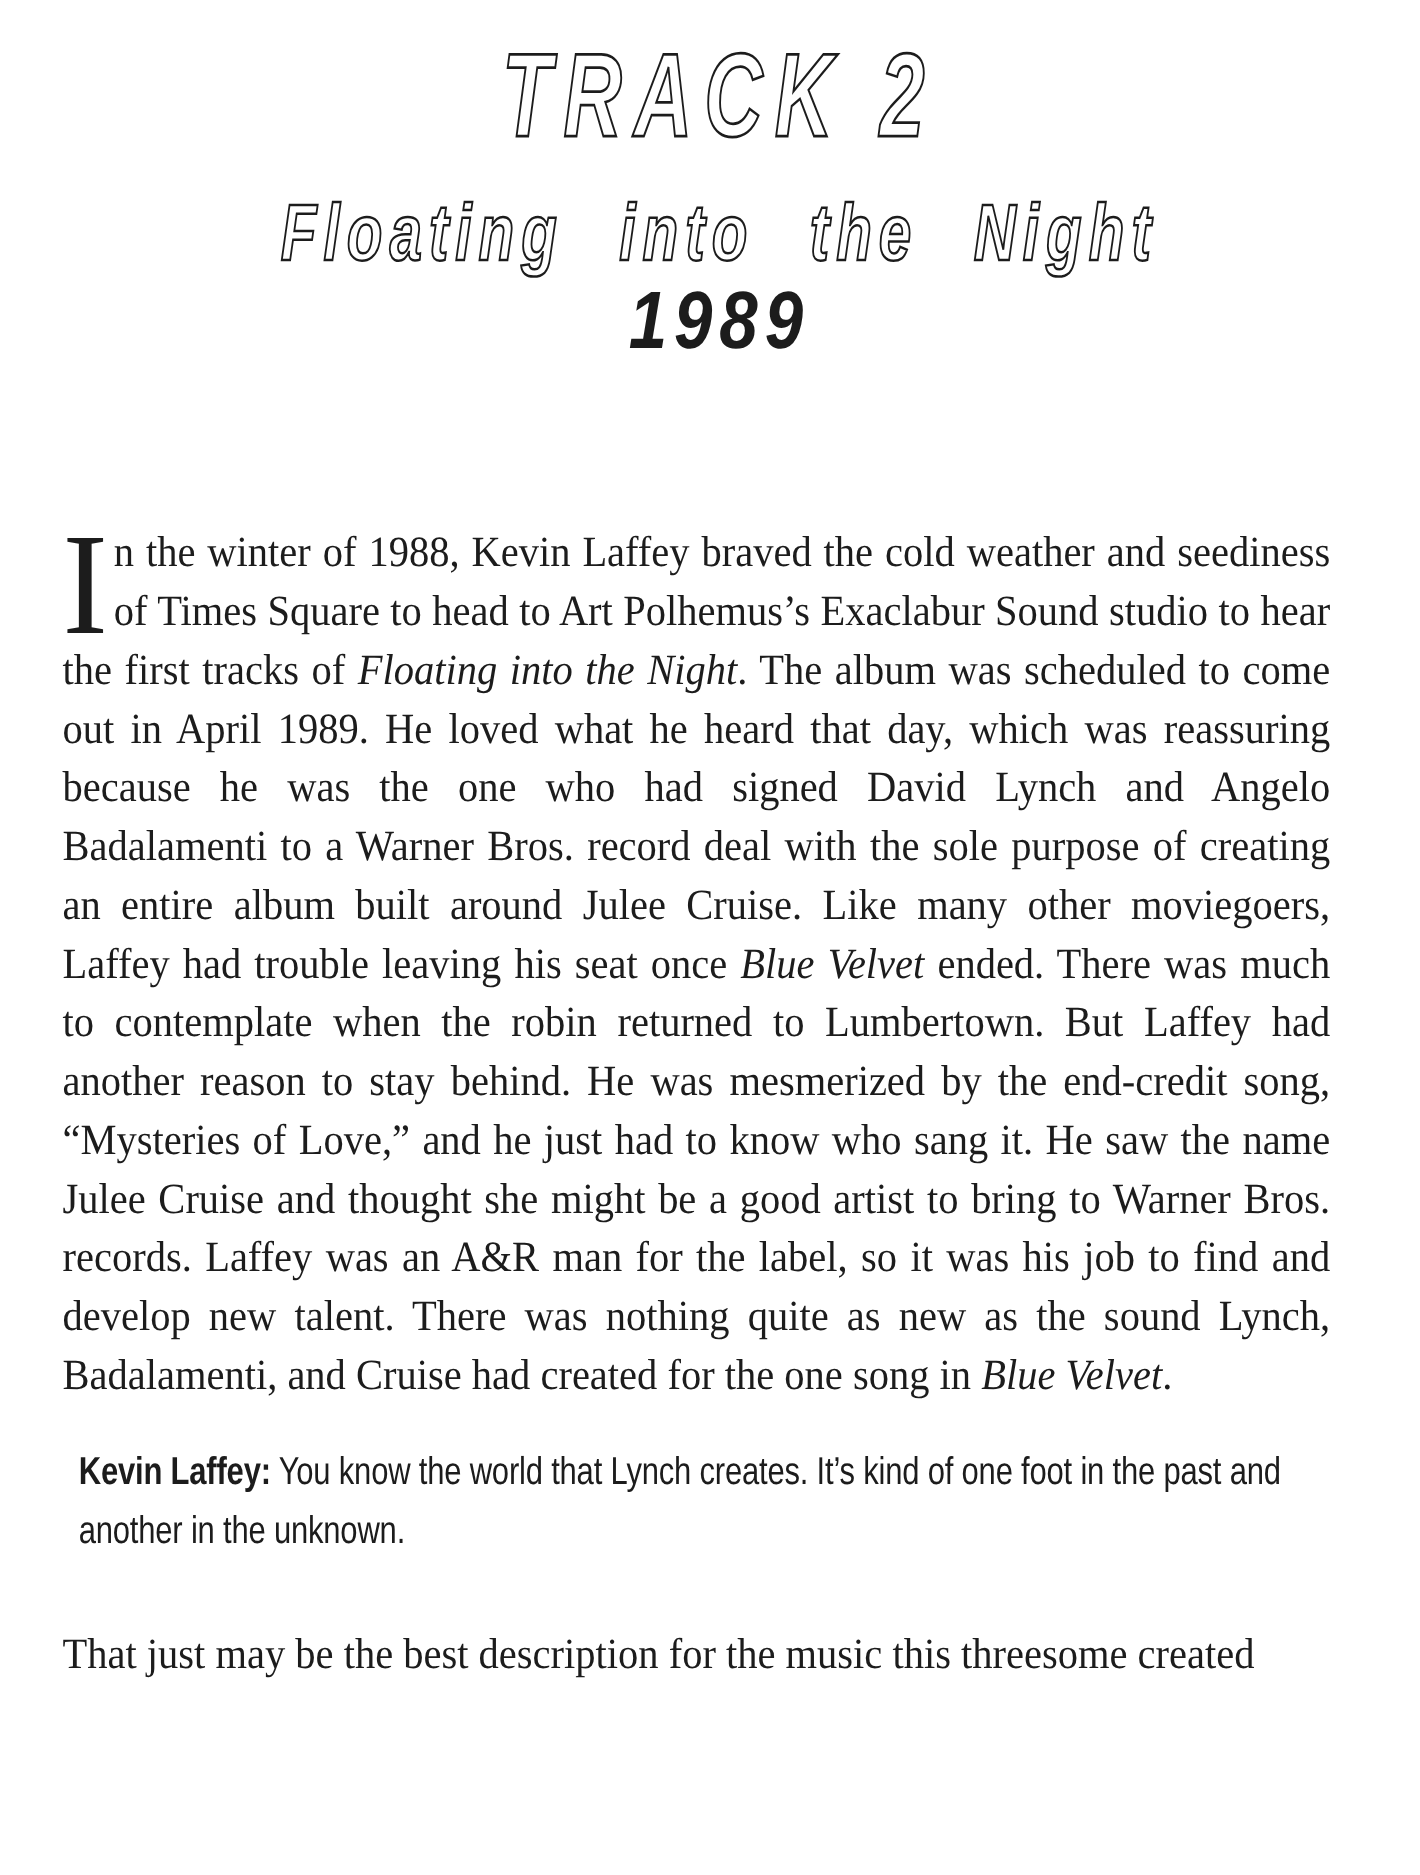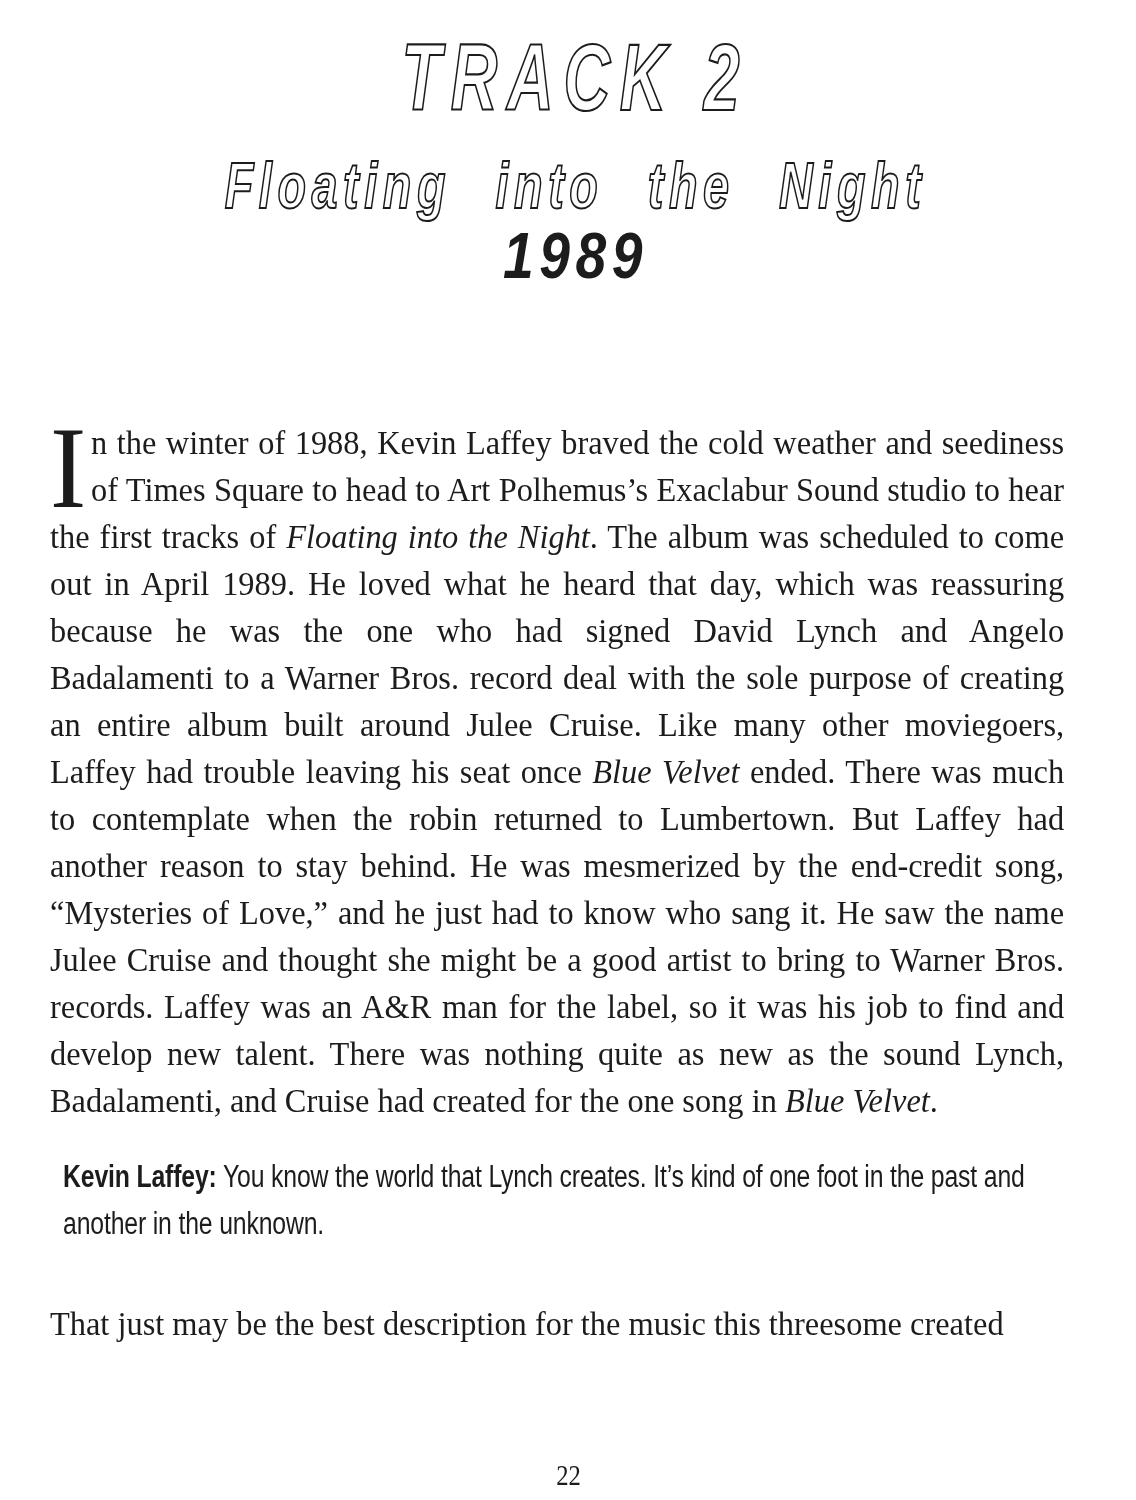--- a/index.html
+++ b/index.html
@@ -134,17 +134,14 @@
     </p>
 
     <div class="quote-block">
       <strong>Kevin Laffey:</strong><span> You know the world that Lynch creates. It’s kind of one foot in the past and another in the unknown.</span>
     </div>
 
     <p class="continuation-para">That just may be the best description for the music this threesome created</p>
 
   </main>
 
-  <footer>
-    <span>22</span>
-  </footer>
 
 </div>
 
 </body></html>

